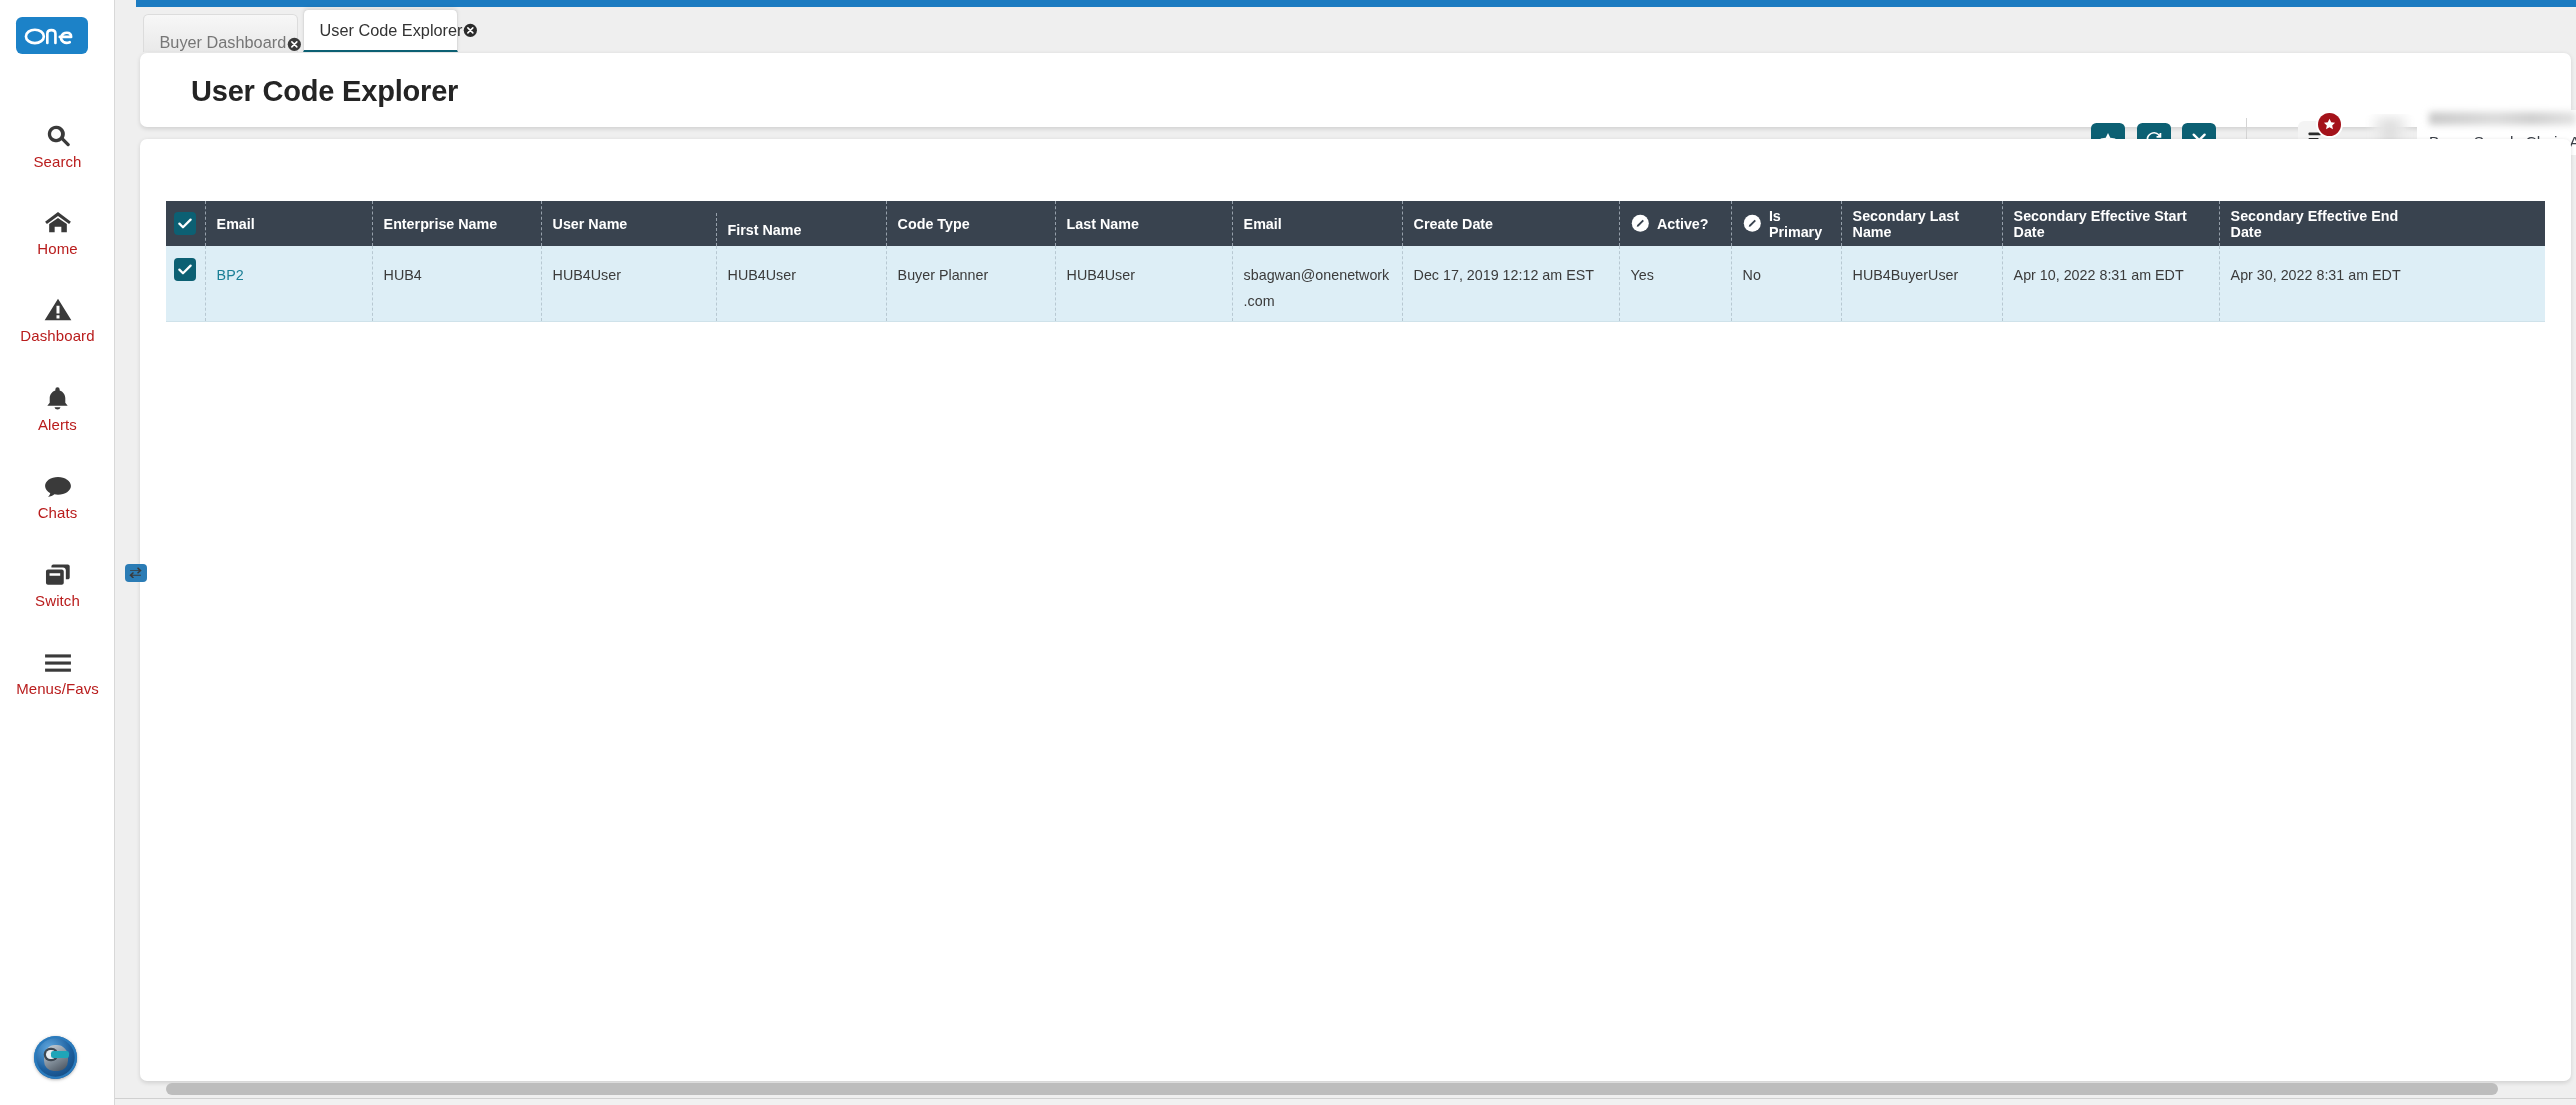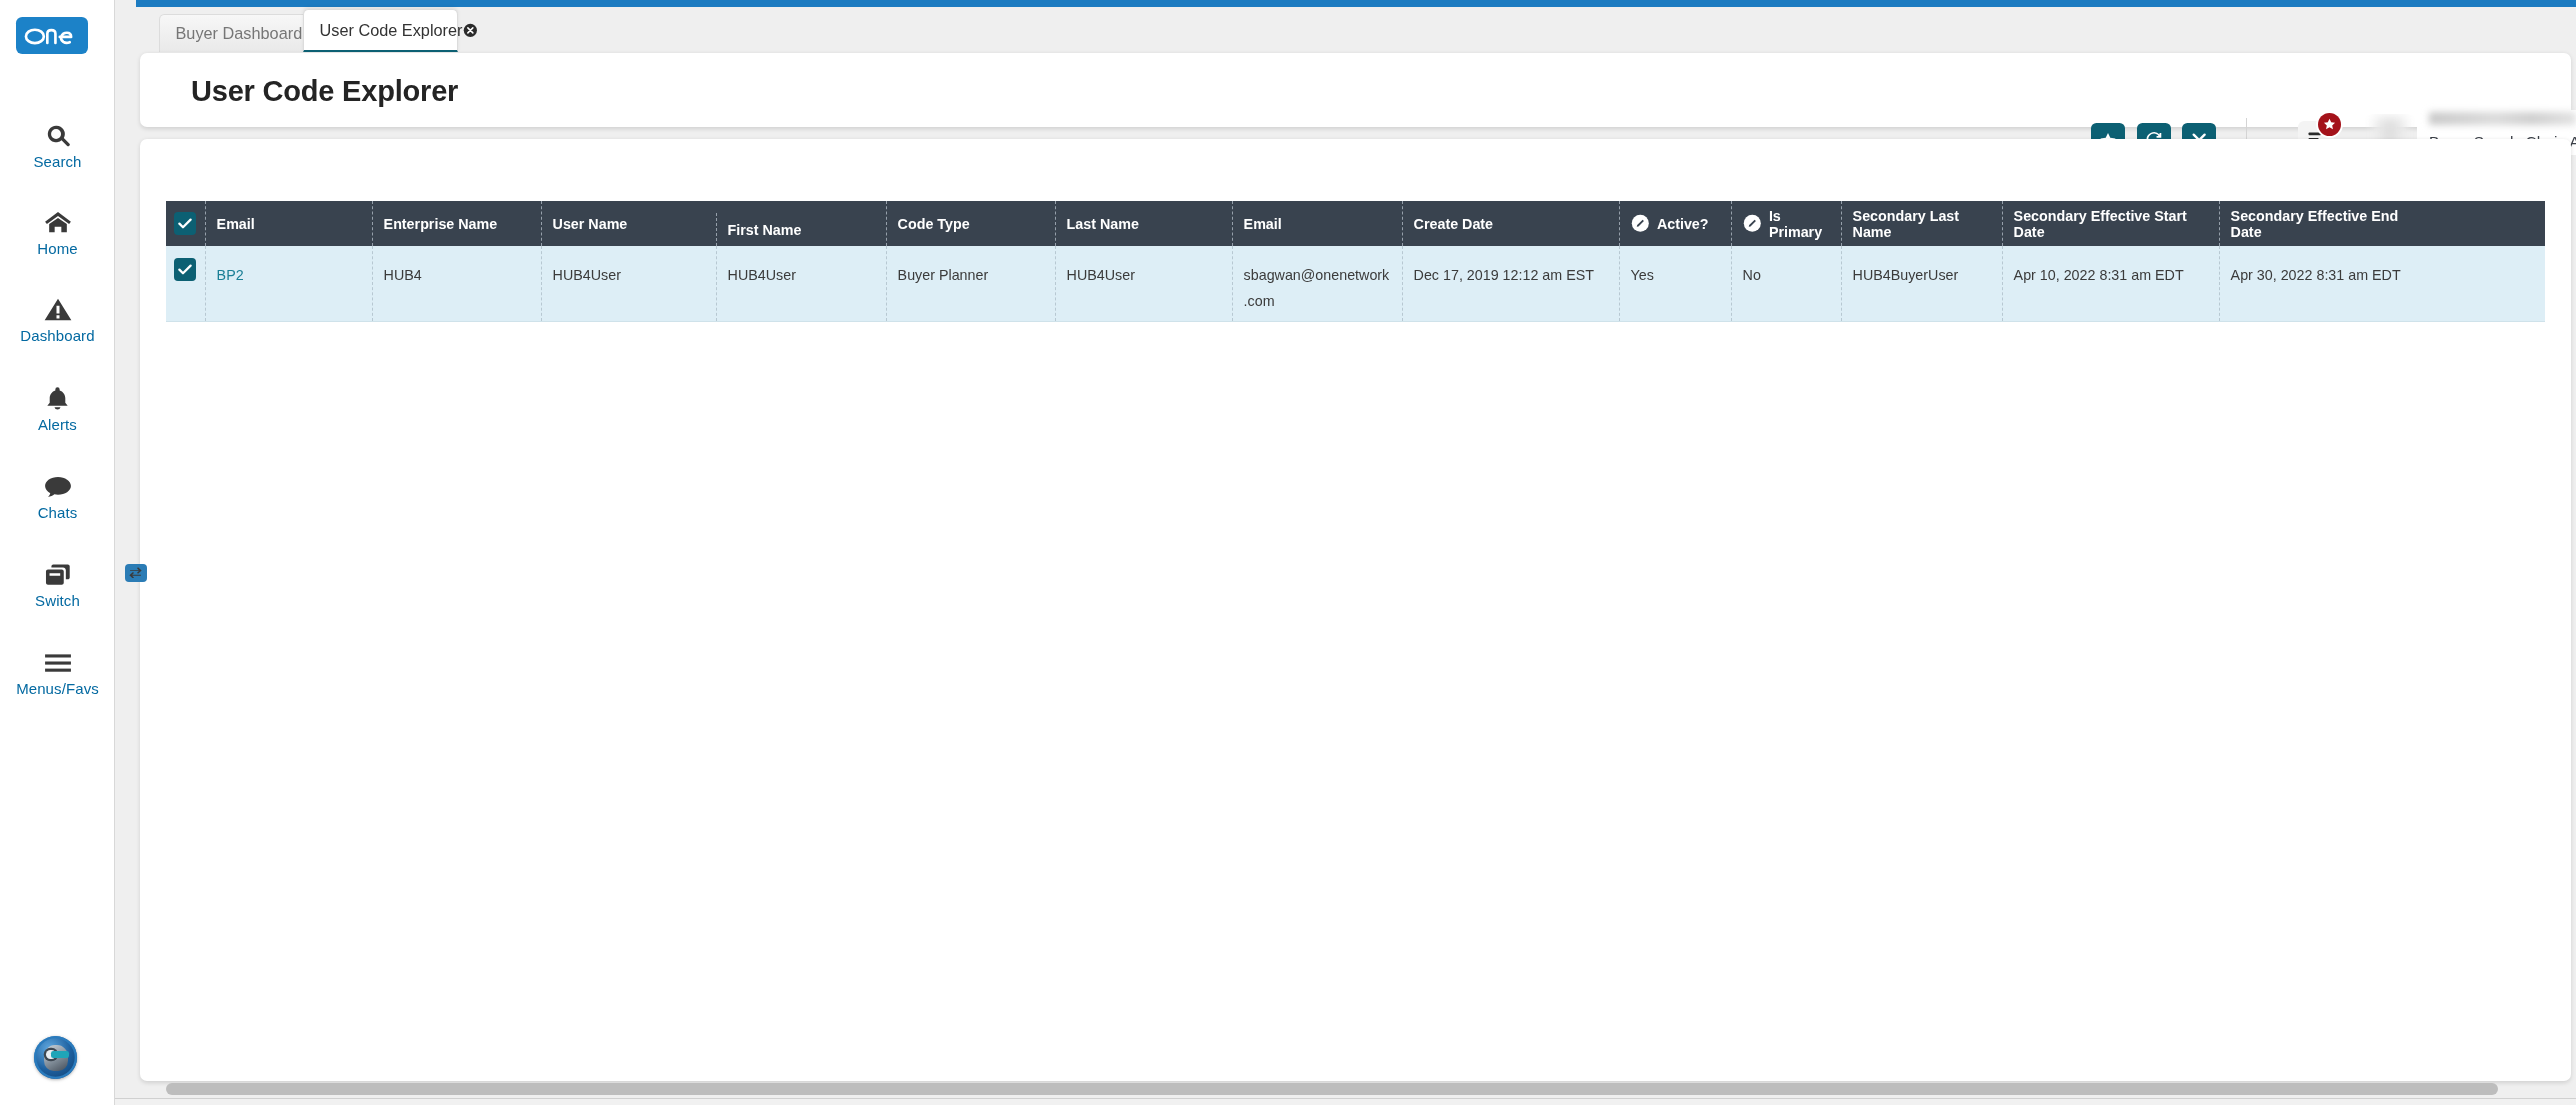--- a/index.html
+++ b/index.html
@@ -26,21 +26,21 @@
   }
   #rail-logo svg { display:block; }
   .rail-item {
     position: absolute; left: 0; width: 115px;
     display: flex; flex-direction: column; align-items: center;
     cursor: pointer; user-select: none;
   }
   .rail-ico { height: 31px; display:flex; align-items:center; justify-content:center; position:relative; }
   .rail-ico svg { display:block; fill:#3a3a3a; }
   .rail-label {
-    font-size: 15px; color: #0369a1; margin-top: 1.5px;
+    font-size: 15px; color: #b91c1c; margin-top: 1.5px;
     letter-spacing: 0.1px; white-space: nowrap;
   }
   #switch-badge {
     position: absolute; left: 81px; top: 4.6px;
     width: 22px; height: 18px; border-radius: 3.9px;
     background: #2b7cb5; display:flex; align-items:center; justify-content:center;
   }
   #assistant-orb {
     position: absolute; left: 34px; top: 1036px;
     width: 43px; height: 43px; border-radius: 50%;
@@ -75,23 +75,23 @@
     cursor: pointer;
   }
   .tab .tab-label { font-size: 16.3px; white-space: nowrap; }
   .tab .tab-close {
     width: 15.5px; height: 15.5px; border-radius: 50%;
     display:flex; align-items:center; justify-content:center;
     margin-left: auto; margin-right: 12.4px; cursor:pointer; flex: 0 0 auto;
   }
   .tab .tab-close svg { display:block; }
   #tab-0 {
-    left: 23px; width: 155px;
+    left: 7px; width: 155px;
     background: linear-gradient(#f7f7f7, #e9e9e9);
-    border: 0.8px solid #dcdcdc; border-bottom: none;
+    border: 0.8px solid #dcdcdc; border-bottom: none; align-items: flex-end;
   }
   #tab-0 .tab-label { color: #767676; }
   #tab-1 {
     left: 167px; width: 155px; top: 2.3px; height: 43px;
     background: #ffffff;
     border: 0.8px solid #dcdcdc; border-bottom: 2.3px solid #0c6073;
     box-shadow: 0 -1.5px 3.9px rgba(0,0,0,.07);
     z-index: 3;
   }
   #tab-1 .tab-label { color: #333333; }

